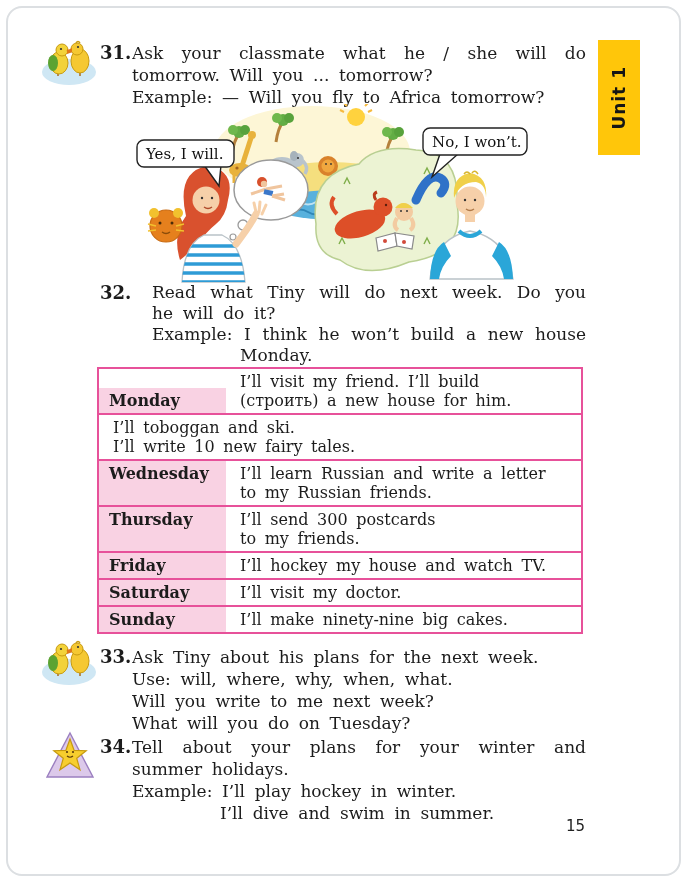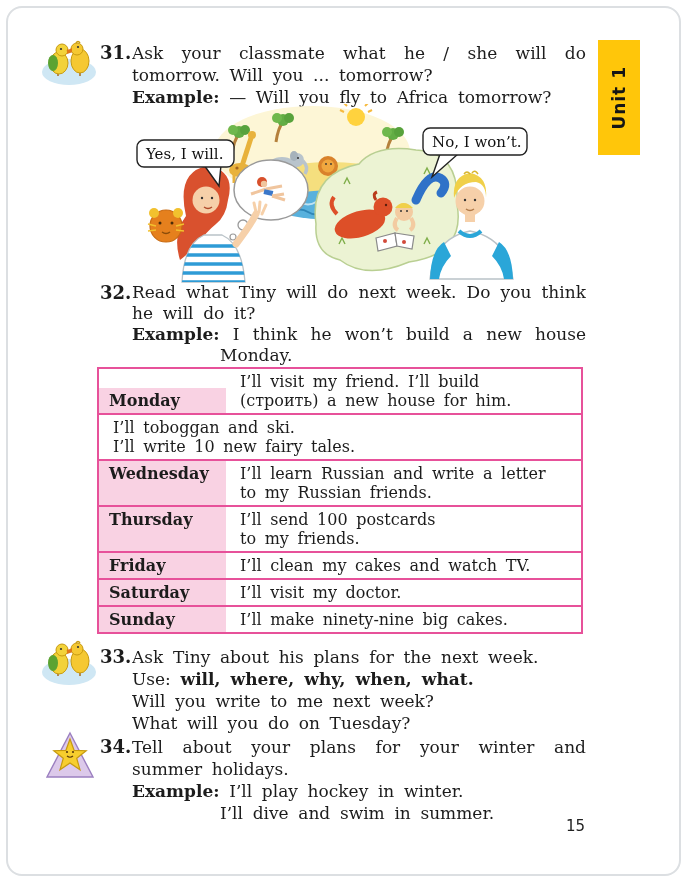--- a/index.html
+++ b/index.html
@@ -10,21 +10,21 @@
   }
   html,body{margin:0;padding:0;width:687px;height:881px;background:#fff;overflow:hidden;}
   body{font-family:"DejaVu Serif","Liberation Serif",serif;color:var(--ink);position:relative;}
   .page-frame{position:absolute;left:6px;top:6px;width:671px;height:866px;border:2px solid #dcdfe2;border-radius:16px;pointer-events:none;}
   .abs{position:absolute;}
   .ex{display:flex;width:486px;}
   .ex-num{width:32px;flex:none;font-weight:bold;font-size:18px;line-height:22px;}
   .ex-body{width:454px;font-size:17px;line-height:22px;word-spacing:0.25em;}
   .ln{height:22px;overflow:hidden;}
   .jline{text-align:justify;text-align-last:justify;}
-  .b{font-weight:bold;}
+  .b{font-weight:normal;}
   .indent{margin-left:88px;}
   
   .tbl{width:486px;border:2px solid var(--table-border);box-sizing:border-box;background:#fff;}
   .trow{display:flex;border-top:2px solid var(--table-border);}
   .trow:first-child{border-top:none;align-items:flex-end;}
   .tday{width:117px;flex:none;background:var(--day-bg);padding:3px 0 3px 10px;font-weight:bold;font-size:16px;line-height:19px;}
   .tcell{flex:1;padding:3px 20px 3px 14px;font-size:16px;line-height:19px;word-spacing:0.22em;}
   
   .unit-tab{left:598px;top:40px;width:42px;height:115px;background:var(--tab-bg);display:flex;align-items:center;justify-content:center;}
   .unit-tab span{writing-mode:vertical-rl;transform:rotate(180deg);font-family:"DejaVu Sans","Liberation Sans",sans-serif;font-weight:bold;font-size:17px;letter-spacing:1px;color:#151515;}
@@ -245,21 +245,21 @@
     </g>
     <g>
       <polygon points="336,50 328,73 354,50" fill="#fff" stroke="#222" stroke-width="1.4"></polygon>
       <rect x="319" y="24" width="104" height="27" rx="7" fill="#fff" stroke="#222" stroke-width="1.4"></rect>
       <rect x="330" y="26" width="26" height="23" fill="#fff"></rect>
       <text x="328" y="43" font-size="15">No, I won’t.</text>
     </g>
   </svg>
 </div>
 
-<div class="abs ex" style="left:100px;top:282px;">
+<div class="abs ex" style="left:100px;top:282px;gap:20px;">
   <div class="ex-num">32.</div>
   <div class="ex-body" style="line-height:21px;">
     <div class="ln jline" style="height:21px;">Read what Tiny will do next week. Do you think</div>
     <div class="ln" style="height:21px;">he will do it?</div>
     <div class="ln jline" style="height:21px;"><span class="b">Example:</span> <span>I think he won’t build a new house on</span></div>
     <div class="ln indent" style="height:21px;">Monday.</div>
   </div>
 </div>
 
 <div class="abs tbl" style="left:97px;top:367px;">
@@ -279,28 +279,28 @@
   <div class="trow">
     <div class="tday">Wednesday</div>
     <div class="tcell">
       <div>I’ll learn Russian and write a letter</div>
       <div>to my Russian friends.</div>
     </div>
   </div>
   <div class="trow">
     <div class="tday">Thursday</div>
     <div class="tcell">
-      <div>I’ll send 100 postcards</div>
+      <div>I’ll send 300 postcards</div>
       <div>to my friends.</div>
     </div>
   </div>
   <div class="trow">
     <div class="tday">Friday</div>
     <div class="tcell">
-      <div>I’ll clean my cakes and watch TV.</div>
+      <div>I’ll hockey my house and watch TV.</div>
     </div>
   </div>
   <div class="trow">
     <div class="tday">Saturday</div>
     <div class="tcell">
       <div>I’ll visit my doctor.</div>
     </div>
   </div>
   <div class="trow">
     <div class="tday">Sunday</div>

